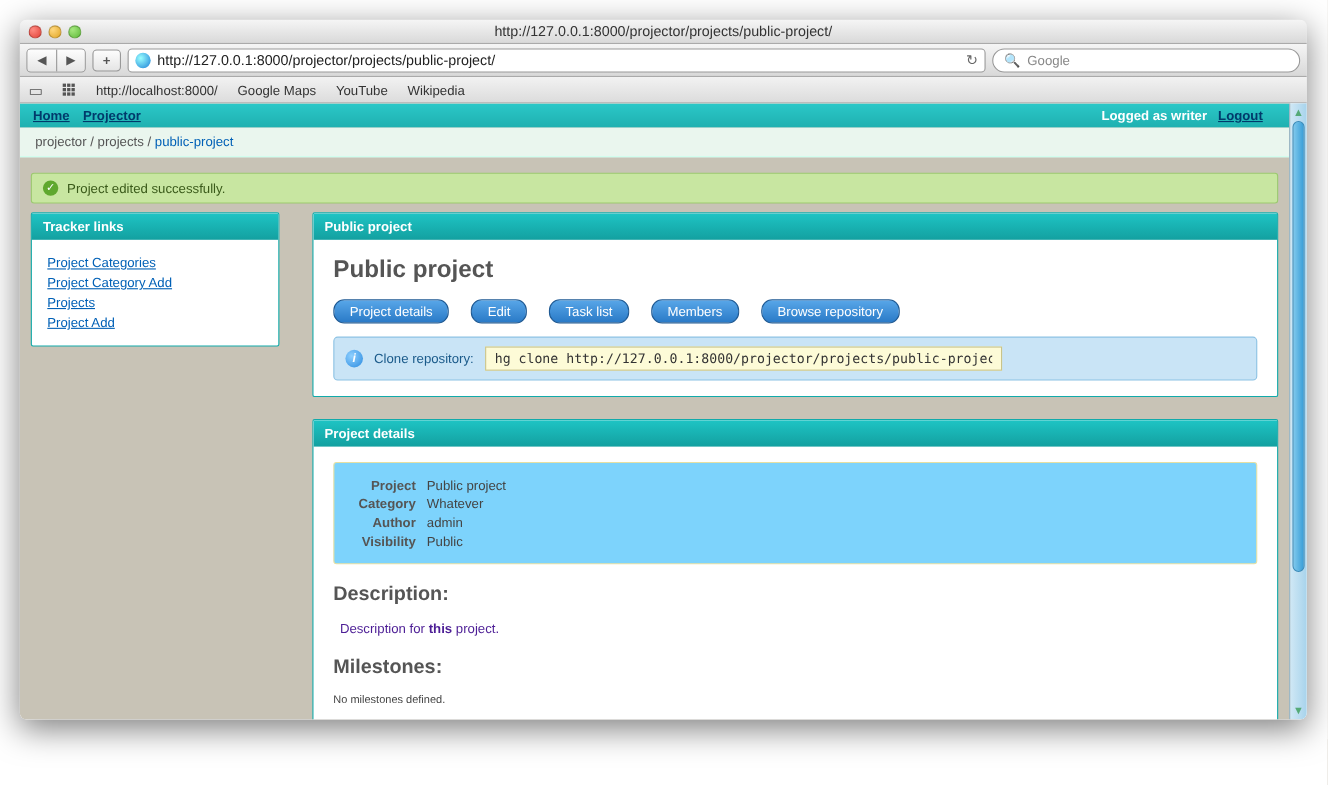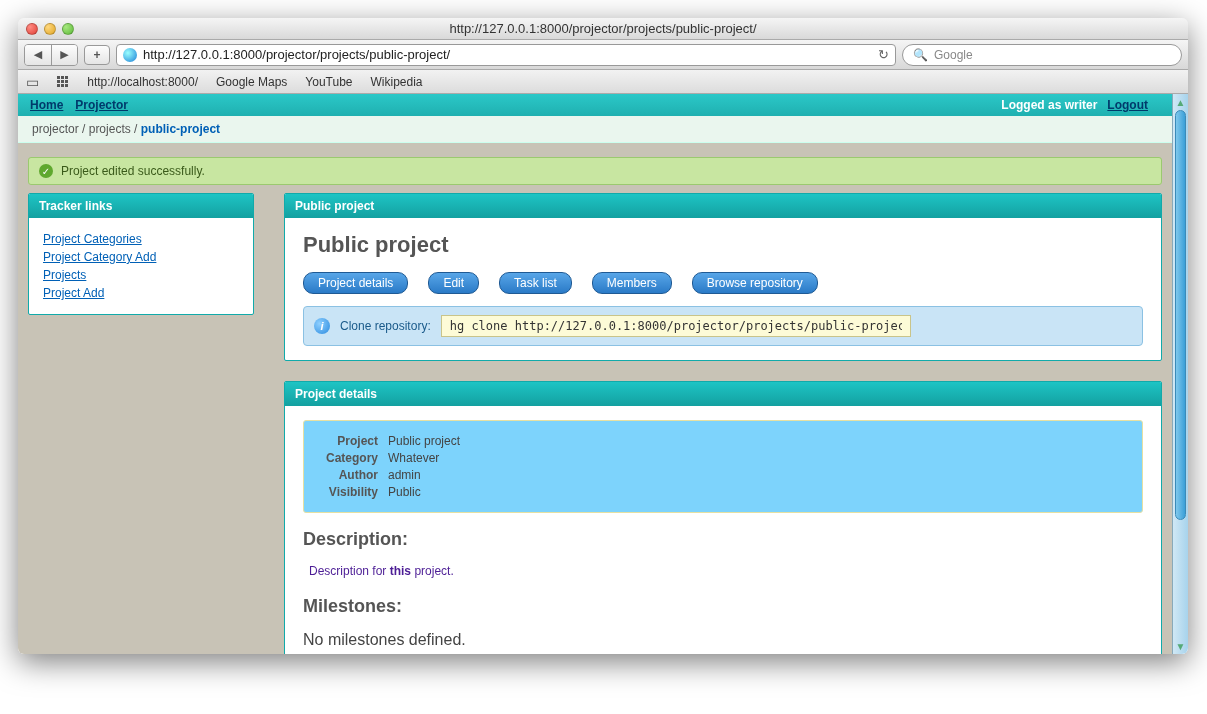--- a/index.html
+++ b/index.html
@@ -106,21 +106,21 @@
 .topnav .spacer { flex: 1; }
 .topnav .logged { color: #fff; font-weight: bold; margin-right: 10px; }
 .topnav .logout { color: #003a6b; text-decoration: underline; font-weight: bold; }
 .breadcrumb {
   background: #eaf6ee;
   border-bottom: 1px solid #cfe;
   padding: 6px 14px;
   font-size: 12px;
   color: #555;
 }
-.breadcrumb a { color: #0060b6; text-decoration: none; font-weight: bold; }
+.breadcrumb a { color: #0060b6; text-decoration: none; }
 .flash {
   margin: 14px 10px 8px 10px;
   background: #c8e6a1;
   border: 1px solid #9bc96f;
   border-radius: 3px;
   padding: 6px 10px;
   display: flex;
   align-items: center;
   gap: 8px;
   color: #3a5a1a;
@@ -184,21 +184,21 @@
   border-radius: 3px;
   padding: 10px 14px;
   margin-bottom: 16px;
 }
 .detail-row { display: flex; margin: 3px 0; font-size: 12px; }
 .detail-label { width: 60px; text-align: right; font-weight: bold; color: #555; margin-right: 10px; }
 .detail-value { color: #444; }
 .section-h { font-size: 18px; font-weight: bold; color: #555; margin: 8px 0 14px 0; }
 .desc-text { font-size: 12px; color: #4c1d95; padding-left: 6px; margin-bottom: 18px; }
 .desc-text .bold { font-weight: bold; }
-.no-milestones { font-size: 16px; color: #444; }
+.no-milestones { font-size: 10px; color: #444; }
 </style>
 </head>
 <body>
 
 <div class="shadow-wrap">
 <div class="browser-window">
 
   <div class="titlebar">
     <div class="traffic-lights">
       <div class="tl red"></div>

